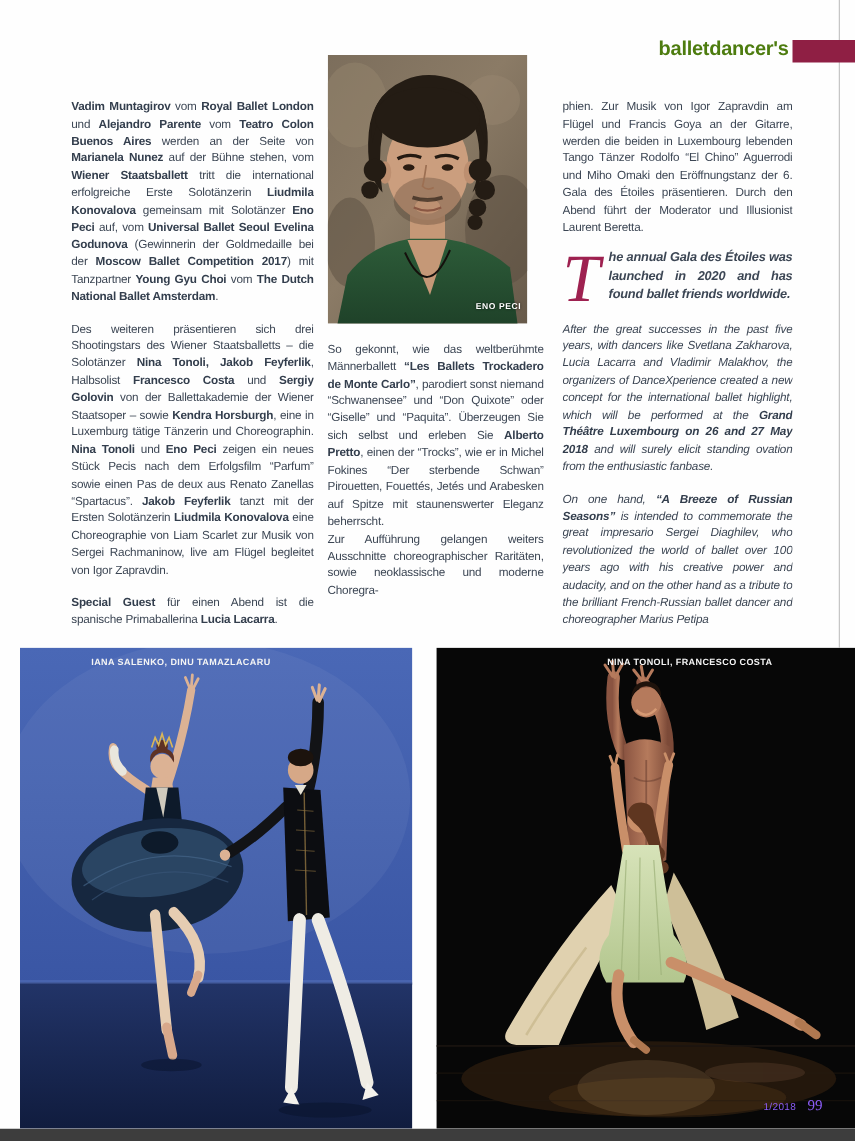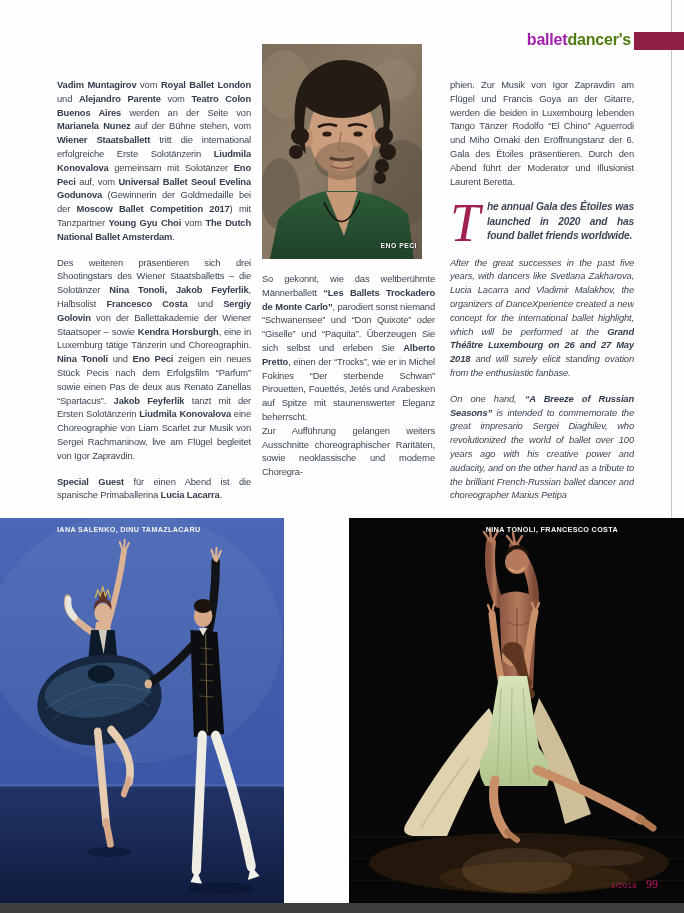--- a/index.html
+++ b/index.html
@@ -4,21 +4,21 @@
 <style>
   html,body{margin:0;padding:0;background:#e9e9e9;}
   .page{position:relative;width:684px;height:913px;margin:0 auto;background:#fefefe;
         font-family:"Liberation Sans",sans-serif;overflow:hidden;}
   .edge-line{position:absolute;left:671px;top:0;width:1px;height:518px;background:#c6c6c6;}
   .bottom-strip{position:absolute;left:0;top:903px;width:684px;height:10px;background:#3d3d3d;}
 
   
   .brand{position:absolute;left:0;top:31px;width:631px;text-align:right;
          font-size:16px;font-weight:bold;letter-spacing:-0.2px;}
-  .brand .ballet{color:#a21caf;}
+  .brand .ballet{color:#4d7c0f;}
   .brand .dancers{color:#4d7c0f;}
   .brand-bar{position:absolute;left:634px;top:32px;width:50px;height:18px;background:#8f1f44;}
 
   
   .col{position:absolute;color:#3c4654;font-size:9.4px;line-height:13.8px;
        text-align:justify;letter-spacing:-0.15px;overflow:hidden;margin-top:16px;}
   .col p{margin:0 0 12px 0;}
   .col b{color:#333e4d;}
   .col-left{left:57px;top:62px;width:194px;height:452px;}
   .col-mid{left:262px;top:28px;width:173px;height:492px;}
@@ -34,28 +34,28 @@
 
   
   .lead{font-style:italic;font-weight:bold;font-size:10.2px;line-height:14.4px;}
   .dropcap{float:left;font-family:"Liberation Serif",serif;font-style:italic;
            font-size:54px;line-height:42px;color:#9e2150;margin:2px 7px 0 0;font-weight:normal;}
   .italic-sec p{font-style:italic;}
 
   
   .photo{position:absolute;top:518px;height:385px;overflow:hidden;}
   .photo svg{display:block;width:100%;height:100%;}
-  .photo-bl{left:0;width:284px;}
+  .photo-bl{left:16px;width:314px;}
   .photo-br{left:349px;width:335px;}
   .caption{position:absolute;top:7px;color:#f4f4f4;font-size:7.2px;font-weight:bold;
            letter-spacing:.35px;}
   .caption-bl{left:57px;}
   .caption-br{right:66px;}
   .folio{position:absolute;right:26px;bottom:11px;display:flex;align-items:baseline;gap:9px;
-         color:#be185d;}
+         color:#8b5cf6;}
   .folio .issue{font-size:8px;letter-spacing:.3px;}
   .folio .num{font-size:12px;font-family:"Liberation Serif",serif;margin-top:27px;}
 </style>
 </head>
 <body>
 
 <div class="page">
 
   <div class="edge-line"></div>
   <div class="bottom-strip"></div>

